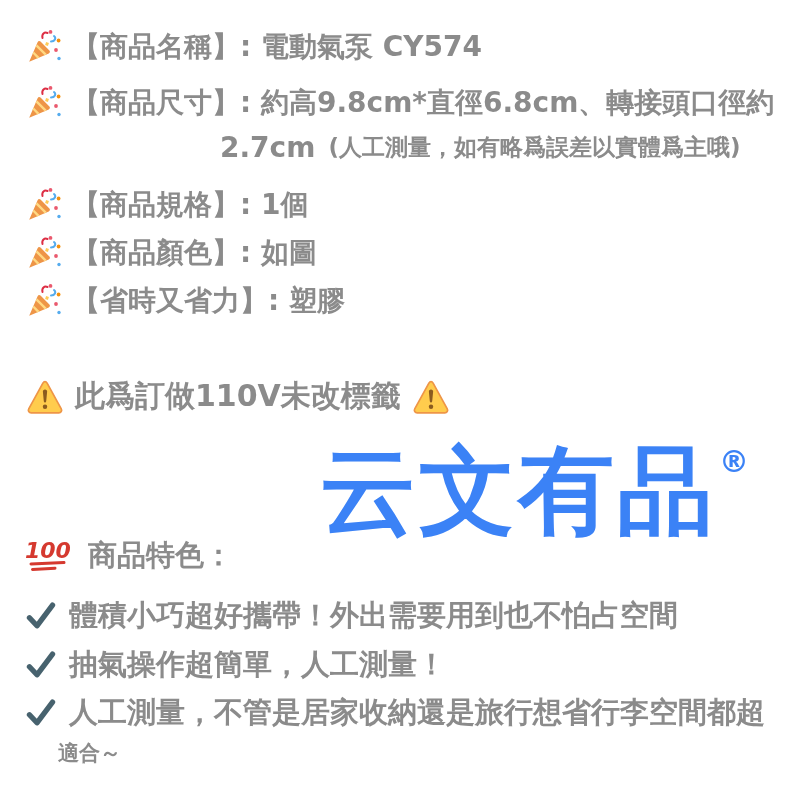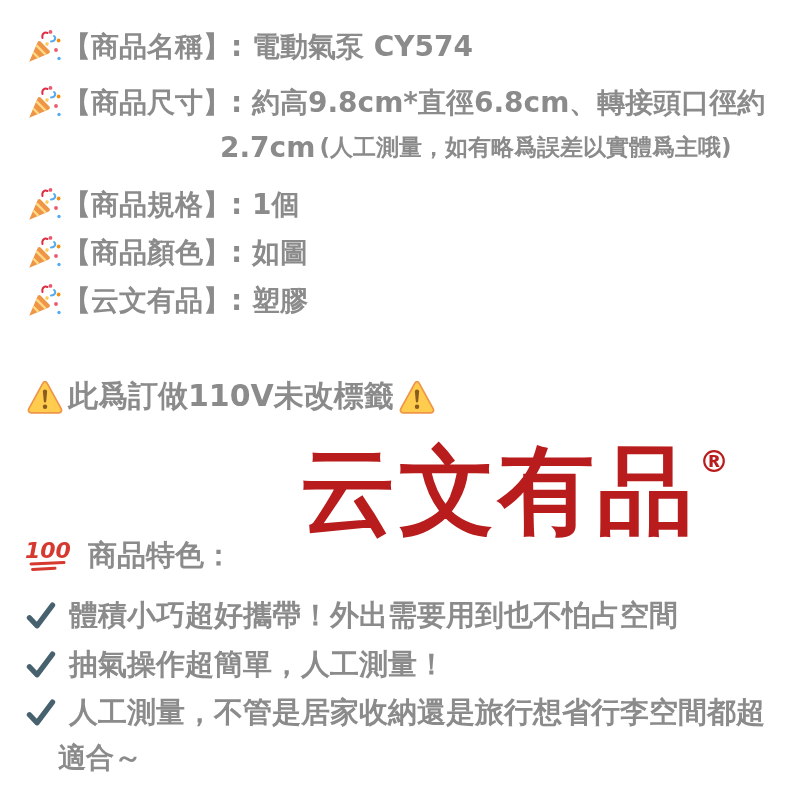--- a/index.html
+++ b/index.html
@@ -11,48 +11,48 @@
     background: #ffffff;
     overflow: hidden;
     font-family: "DejaVu Sans", "Liberation Sans", sans-serif;
     font-weight: bold;
     color: #8b8b8b;
   }
   .line {
     position: absolute;
     display: flex;
     align-items: center;
-    gap: 1px;
+    gap: 10px;
     white-space: nowrap;
     z-index: 2;
   }
   .spec { left: 26px; font-size: 28px; }
   .spec-cont { left: 220px; font-size: 28px; }
   .spec-cont .note { font-size: 23px; margin-left: 3px; }
-  .warn-line { left: 26px; top: 376px; font-size: 30px; gap: 4px; }
+  .warn-line { left: 26px; top: 376px; font-size: 30px; gap: 11px; }
   .watermark {
     position: absolute;
-    left: 300px;
+    left: 320px;
     top: 428px;
     z-index: 1;
     font-size: 96px;
     letter-spacing: 3px;
-    color: #b91c1c;
+    color: #3b82f6;
     white-space: nowrap;
   }
   .watermark .reg {
     font-size: 30px;
     position: relative;
     top: -52px;
     left: 3px;
     letter-spacing: 0;
   }
   .features-heading { left: 24px; top: 536px; font-size: 29px; gap: 14px; }
   .feat { left: 26px; font-size: 29px; gap: 13px; }
-  .feat-wrap { left: 58px; font-size: 28px; }
+  .feat-wrap { left: 58px; font-size: 21px; }
   .ic { flex: 0 0 auto; display: block; }
 </style>
 </head>
 <body>
 
 <svg width="0" height="0" style="position:absolute" aria-hidden="true">
   <defs>
     <symbol id="sym-party" viewBox="0 0 36 36">
       <path d="M3.2 32.8 L11.6 13.2 c0.5-1.2 2-1.5 2.9-0.6 l8.9 8.9 c0.9 0.9 0.6 2.4-0.6 2.9 Z" fill="#EE9547"></path>
       <path d="M7.2 23.5 l5.3 5.3 M10.4 16.3 l9.3 9.3" stroke="#FFD983" stroke-width="2.4" fill="none"></path>
@@ -116,21 +116,21 @@
     <svg class="ic" width="36" height="36">
         <use href="#sym-party"></use>
       </svg>
     <span>【商品顏色】: 如圖</span>
   </div>
 
   <div class="line spec" style="top:282px">
     <svg class="ic" width="36" height="36">
         <use href="#sym-party"></use>
       </svg>
-    <span>【云文有品】: 塑膠</span>
+    <span>【省時又省力】: 塑膠</span>
   </div>
 
   <div class="line warn-line">
     <svg class="ic" width="38" height="38">
         <use href="#sym-warn"></use>
       </svg>
     <span>此爲訂做110V未改標籤</span>
     <svg class="ic" width="38" height="38">
         <use href="#sym-warn"></use>
       </svg>

